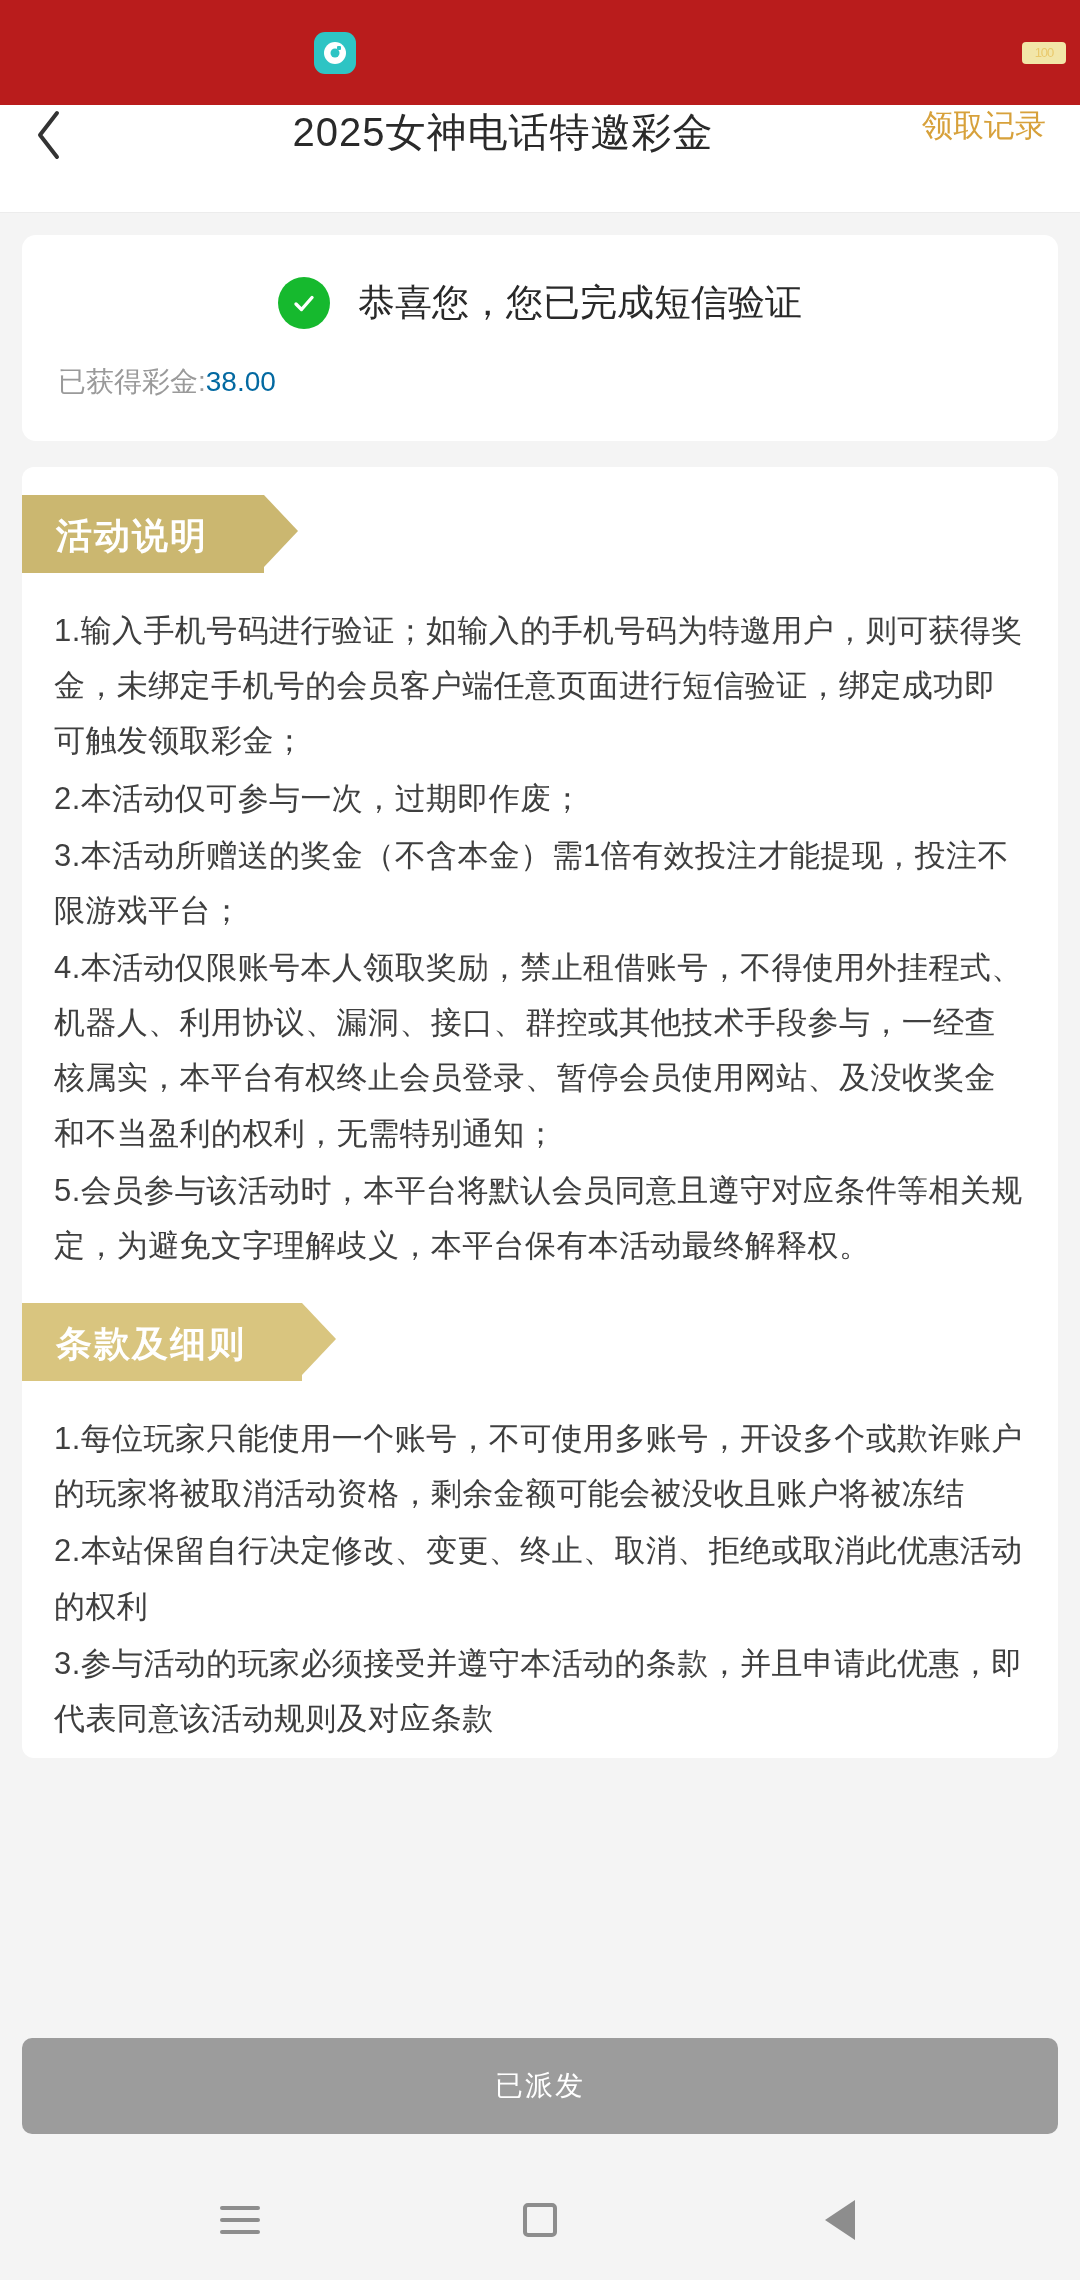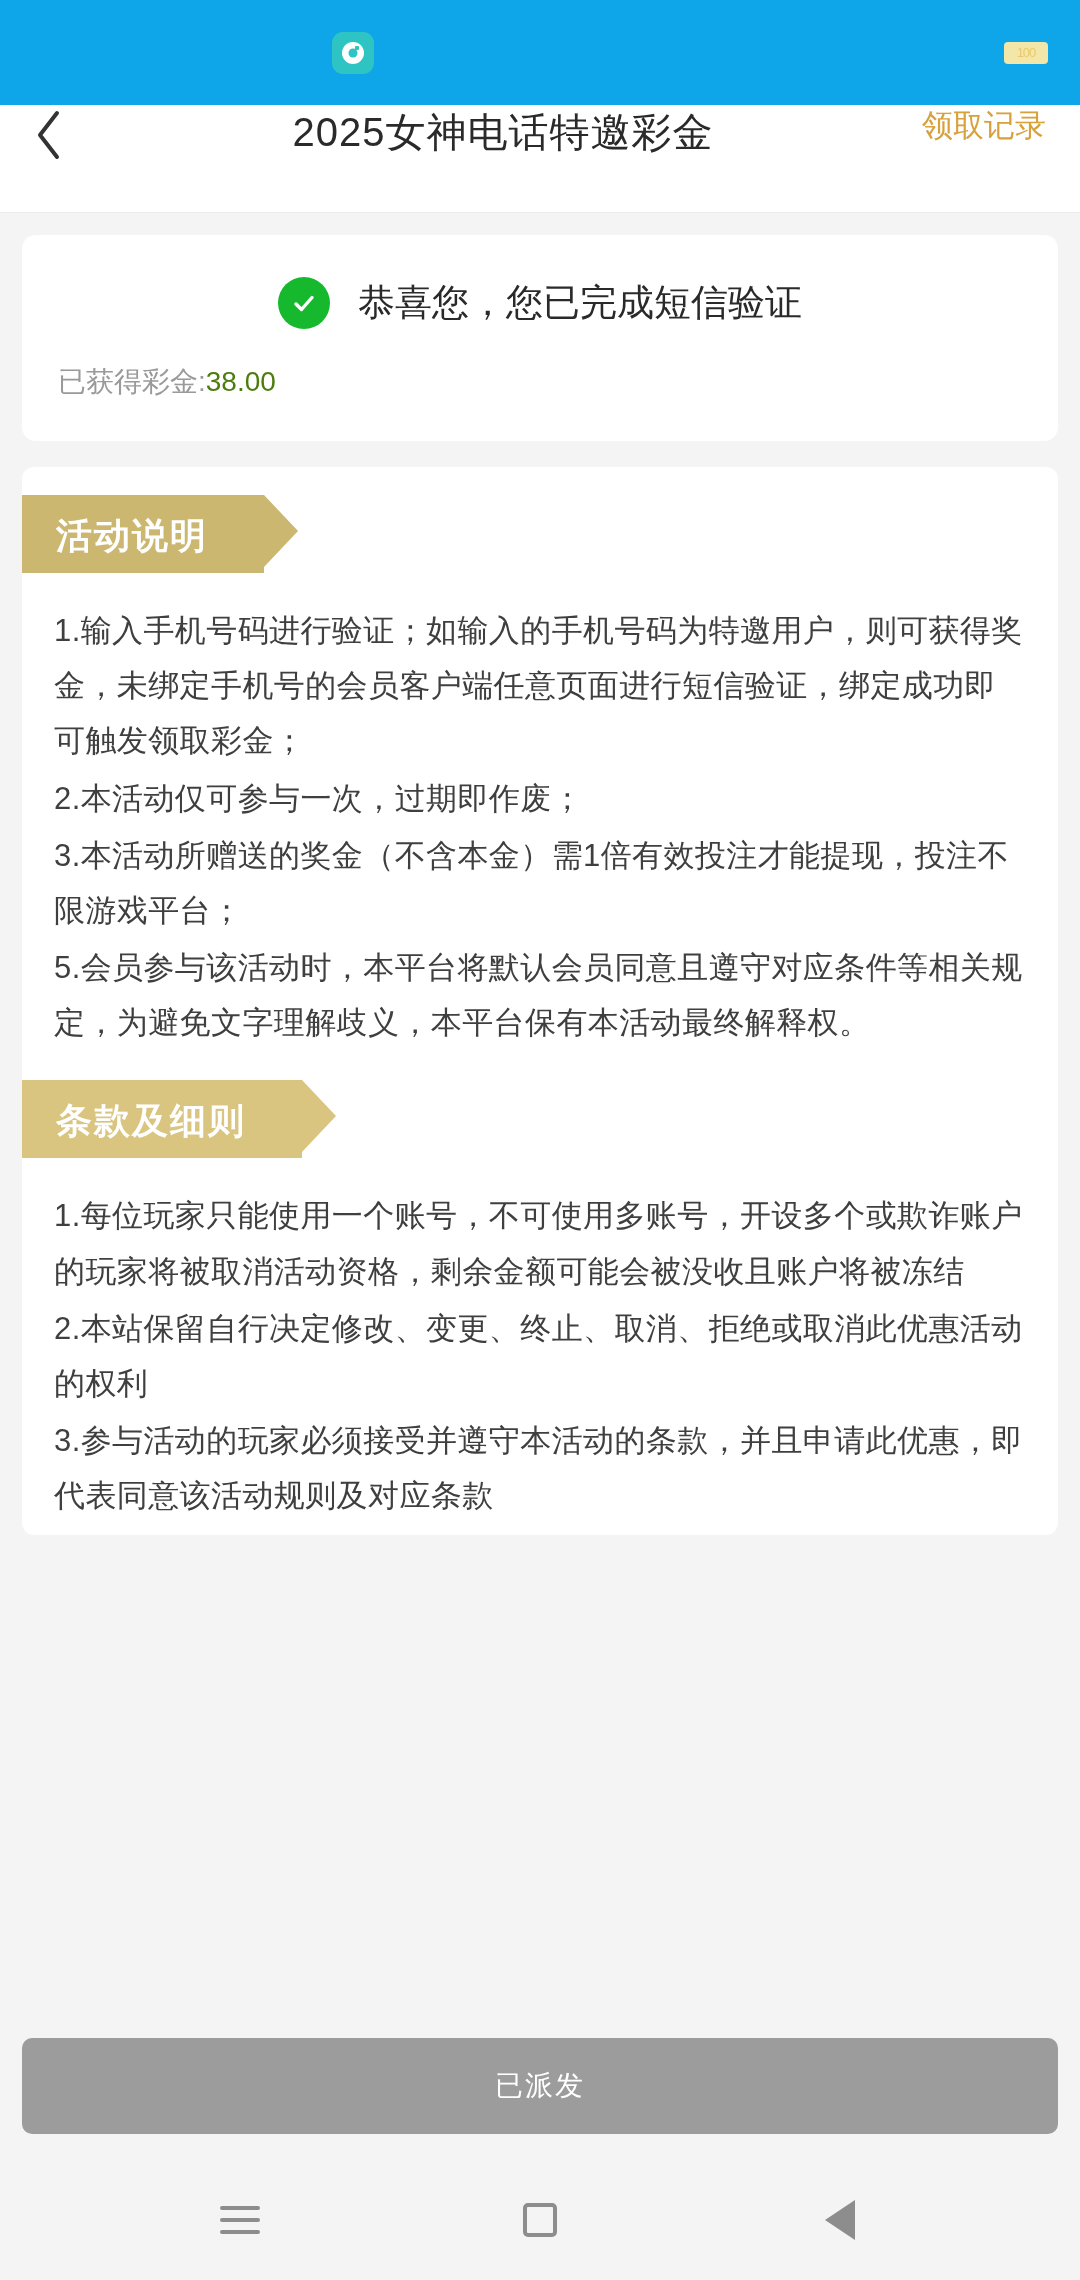--- a/index.html
+++ b/index.html
@@ -15,24 +15,24 @@
     width: 1080px;
     height: 2280px;
     background: #f4f4f4;
     display: flex;
     flex-direction: column;
   }
 
   
   .status-bar {
     height: 105px;
-    background: #0ea5e9;
-    display: flex;
-    align-items: center;
-    padding: 0 32px;
+    background: #b91c1c;
+    display: flex;
+    align-items: center;
+    padding: 0 14px;
     flex: 0 0 auto;
   }
   .status-left { flex: 0 0 150px; }
   .status-center {
     flex: 1 1 auto;
     display: flex;
     align-items: center;
     justify-content: flex-start;
     padding-left: 150px;
   }
@@ -125,21 +125,21 @@
   .congrats-text {
     font-size: 37px;
     color: #2a2a2a;
   }
   .amount-row {
     margin-top: 34px;
     font-size: 28px;
     color: #9a9a9a;
   }
   .amount-row .amt {
-    color: #4d7c0f;
+    color: #0369a1;
   }
 
   
   .panel {
     background: #ffffff;
     border-radius: 12px;
     padding: 0 0 10px 0;
     position: relative;
   }
   .ribbon {
@@ -280,20 +280,21 @@
       </div>
     </div>
 
     <div class="panel">
 
       <div class="ribbon">活动说明</div>
       <div class="rules">
         <p>1.输入手机号码进行验证；如输入的手机号码为特邀用户，则可获得奖金，未绑定手机号的会员客户端任意页面进行短信验证，绑定成功即可触发领取彩金；</p>
         <p>2.本活动仅可参与一次，过期即作废；</p>
         <p>3.本活动所赠送的奖金（不含本金）需1倍有效投注才能提现，投注不限游戏平台；</p>
+        <p>4.本活动仅限账号本人领取奖励，禁止租借账号，不得使用外挂程式、机器人、利用协议、漏洞、接口、群控或其他技术手段参与，一经查核属实，本平台有权终止会员登录、暂停会员使用网站、及没收奖金和不当盈利的权利，无需特别通知；</p>
         <p>5.会员参与该活动时，本平台将默认会员同意且遵守对应条件等相关规定，为避免文字理解歧义，本平台保有本活动最终解释权。</p>
       </div>
 
       <div class="ribbon second">条款及细则</div>
       <div class="rules">
         <p>1.每位玩家只能使用一个账号，不可使用多账号，开设多个或欺诈账户的玩家将被取消活动资格，剩余金额可能会被没收且账户将被冻结</p>
         <p>2.本站保留自行决定修改、变更、终止、取消、拒绝或取消此优惠活动的权利</p>
         <p>3.参与活动的玩家必须接受并遵守本活动的条款，并且申请此优惠，即代表同意该活动规则及对应条款</p>
       </div>
 

